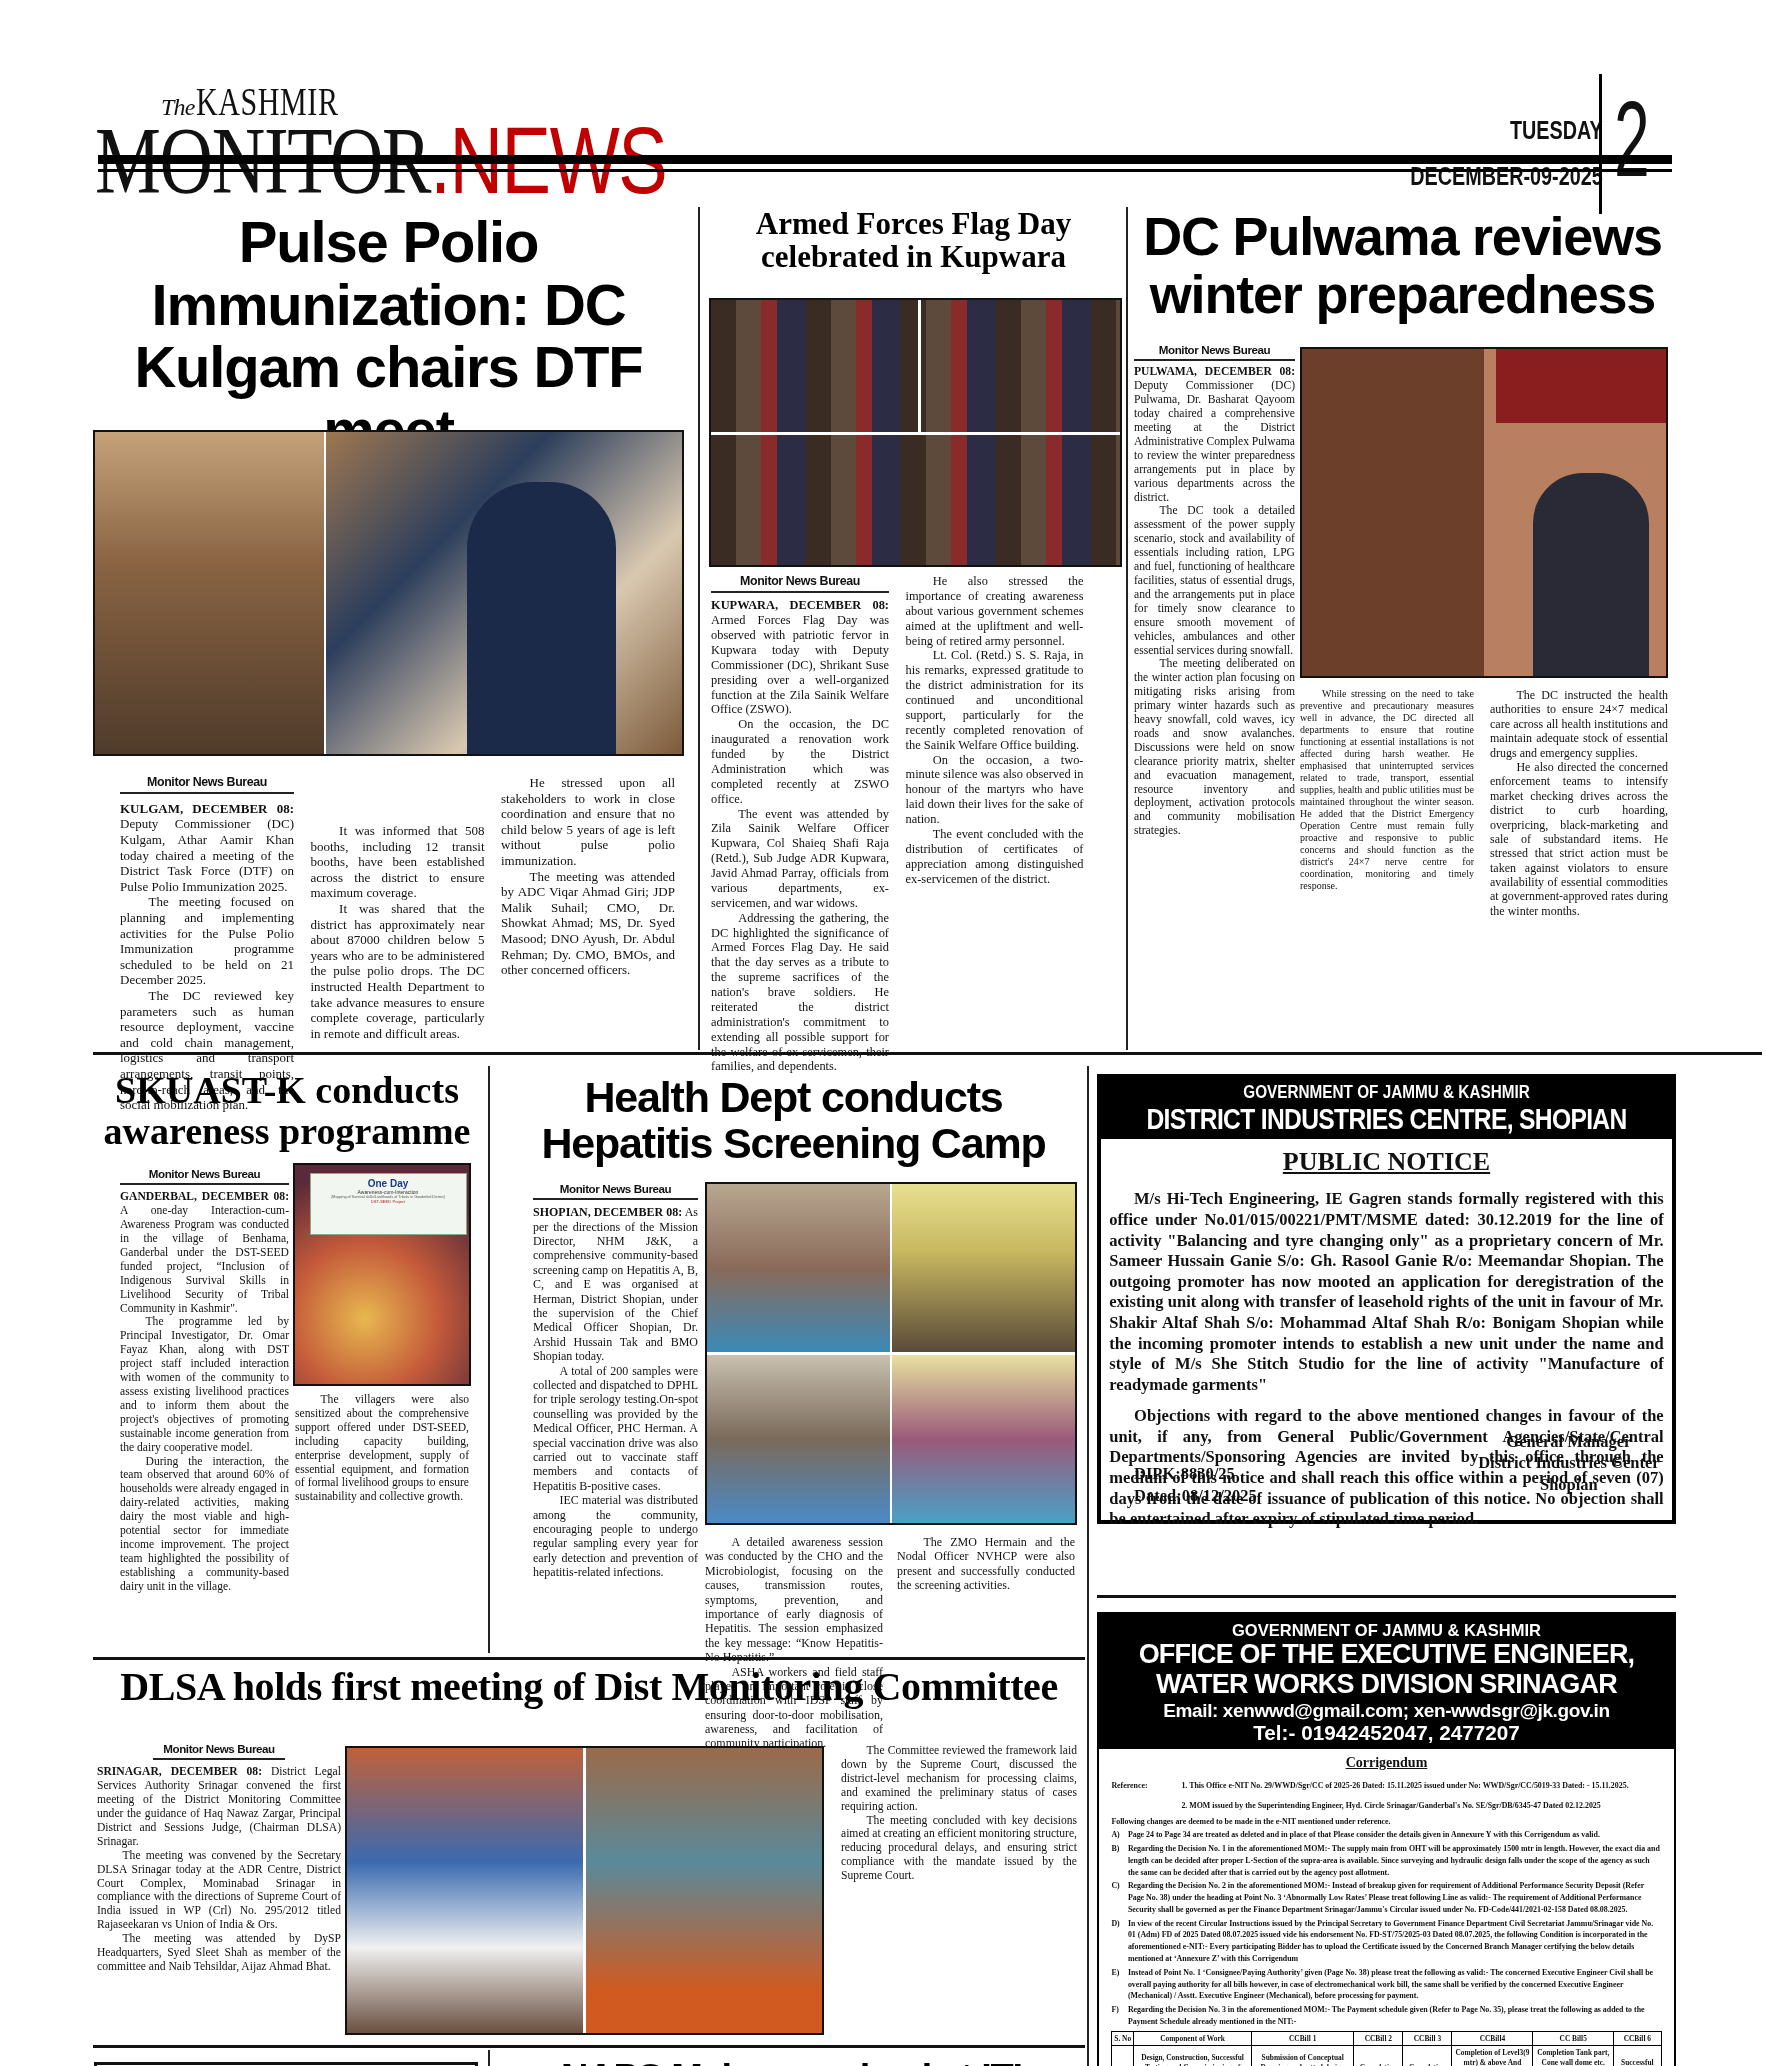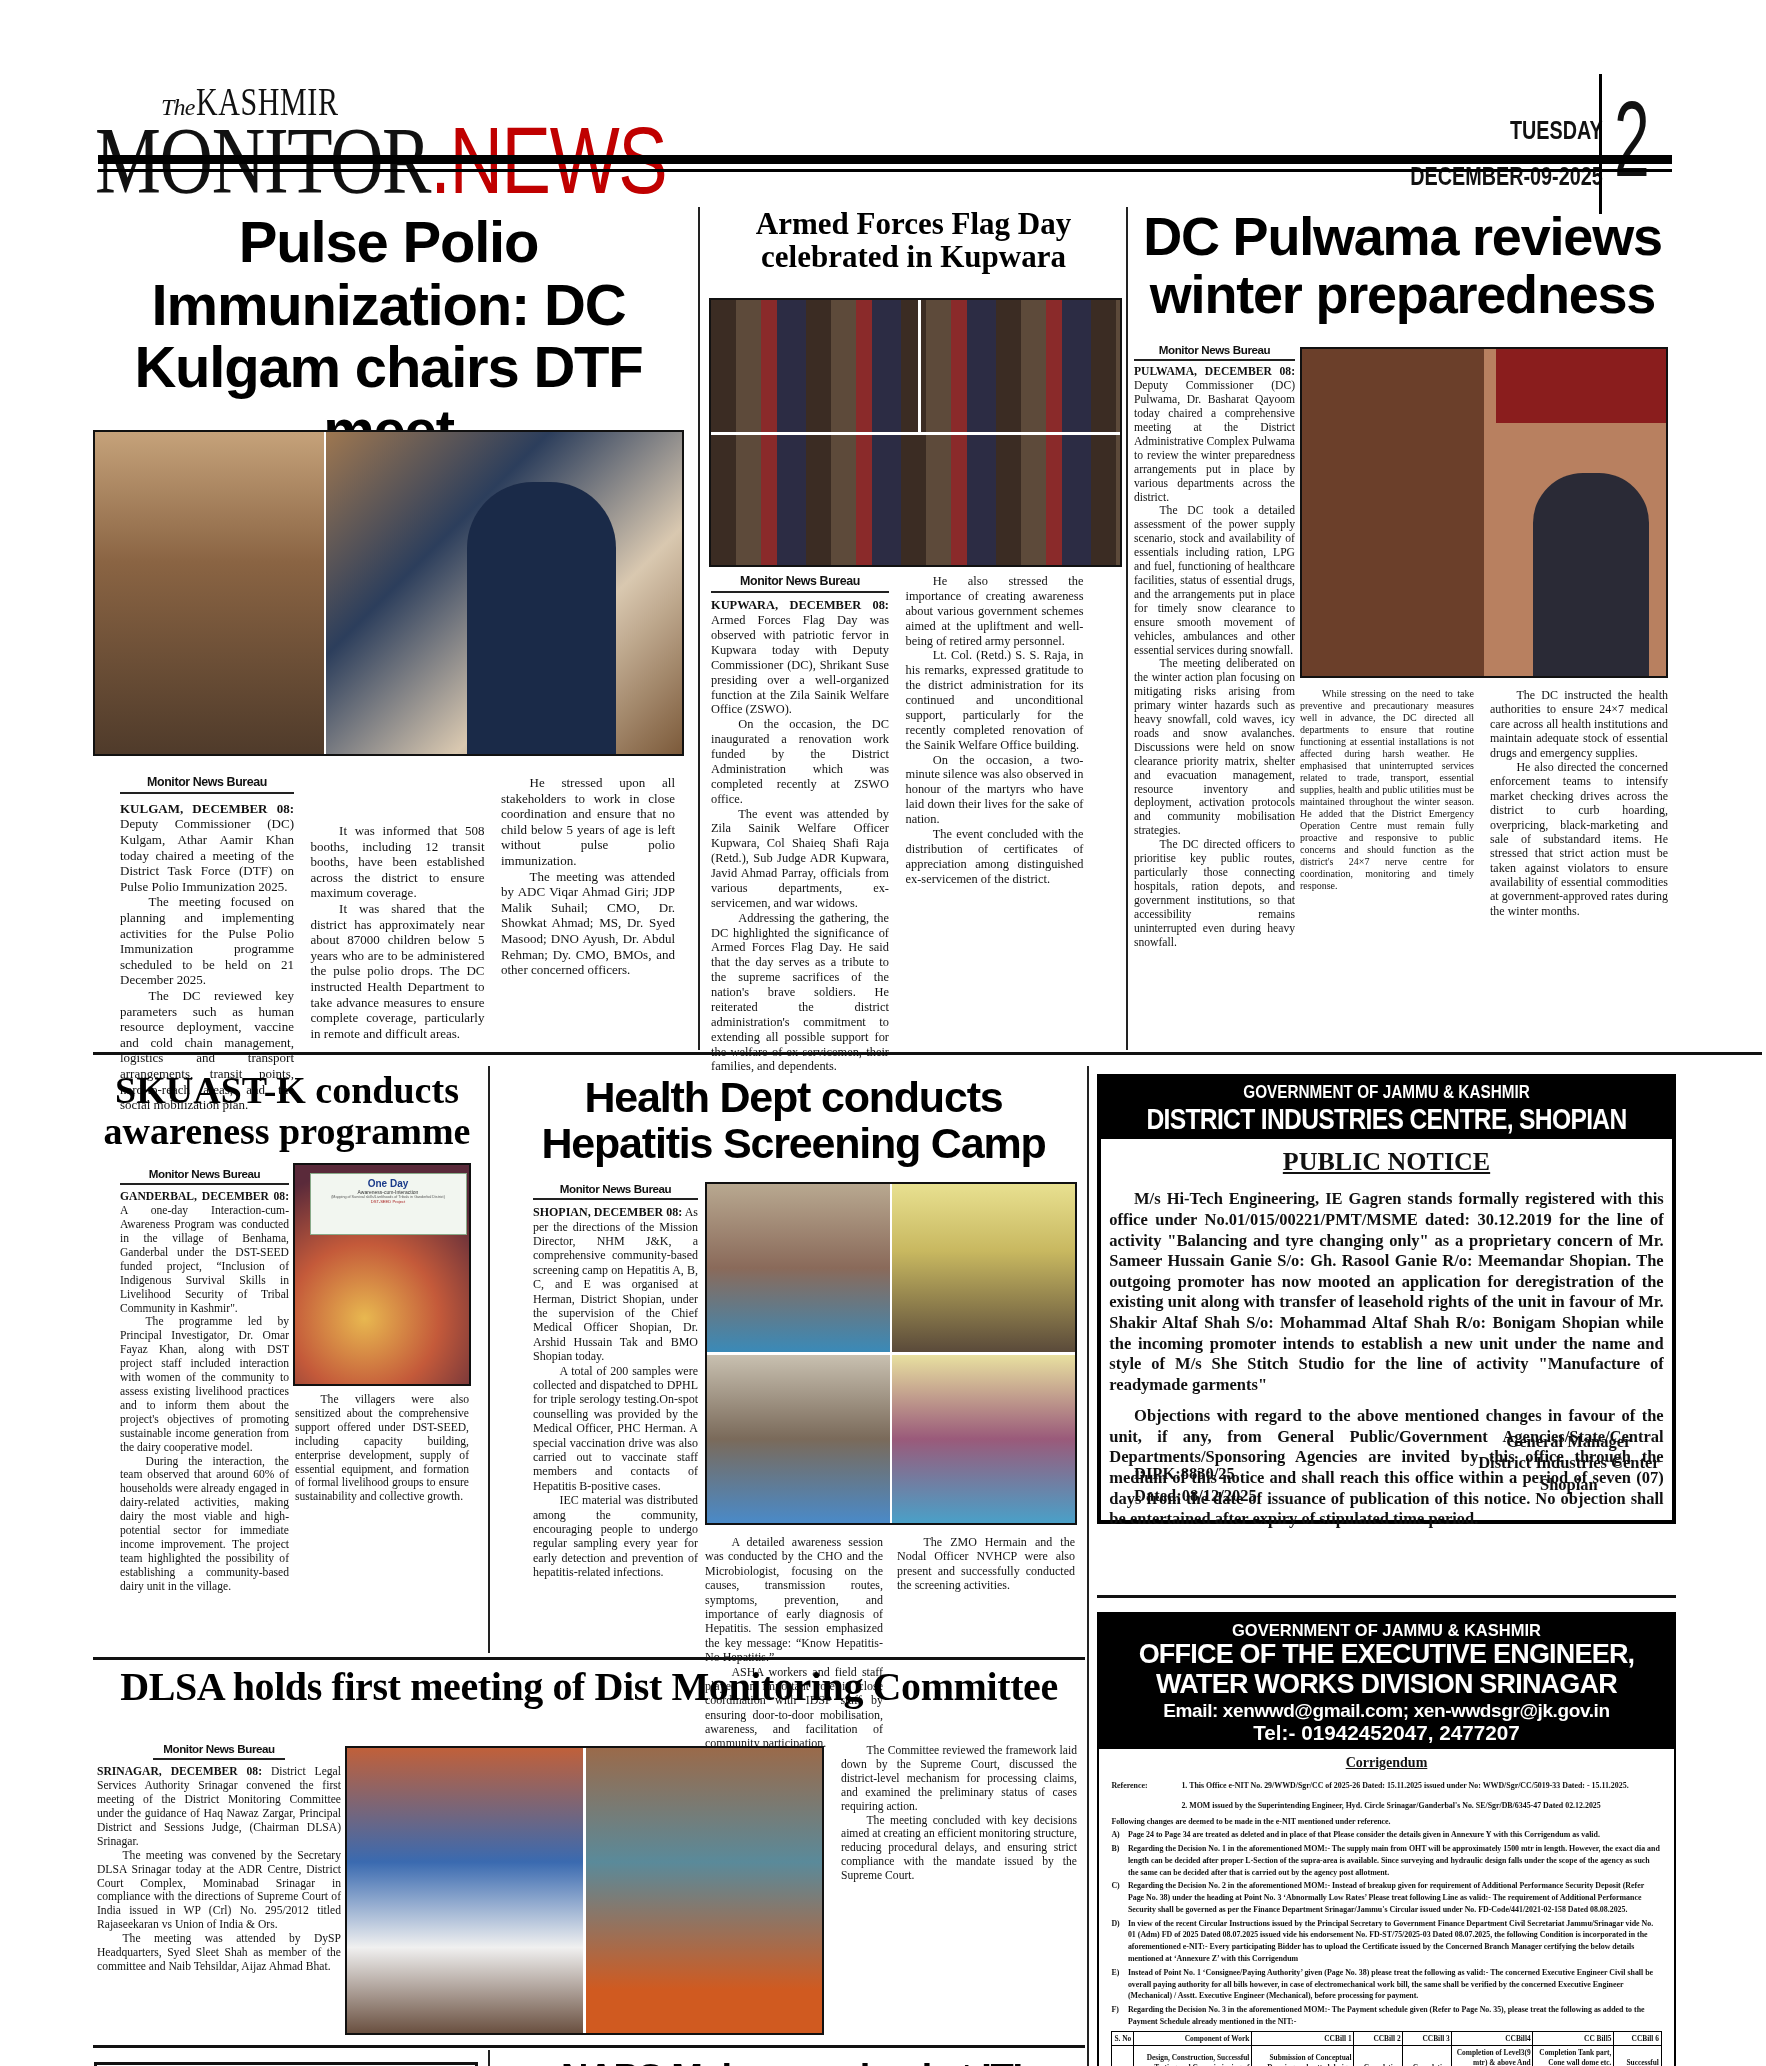--- a/index.html
+++ b/index.html
@@ -23,21 +23,21 @@
 .dl{font-weight:bold}
 .photo{border:2.5px solid #111;overflow:hidden}
 .vrule{background:#222;width:1.7px}
 .hrule{background:#111;height:3.3px}
 
 .ad-head{background:#000;color:#fff;text-align:center;font-family:"Liberation Sans",sans-serif;font-weight:bold}
 .ad-box{border:4.1px solid #000;background:#fff}
 .notice-body{font-family:"Liberation Serif",serif;font-weight:bold;font-size:16.5px;line-height:1.25;text-align:justify}
 .corr{font-family:"Liberation Serif",serif;font-weight:bold;font-size:7.9px;line-height:1.5}
 table.pay{border-collapse:collapse;width:100%;font-family:"Liberation Serif",serif;font-weight:bold;font-size:7.4px;line-height:1.35}
-table.pay td,table.pay th{border:0.8px solid #000;vertical-align:middle;padding:1.7px;text-align:right}
+table.pay td,table.pay th{border:0.8px solid #000;vertical-align:middle;padding:1.7px;text-align:center}
 </style>
 </head>
 <body>
 
 <div class="abs" style="left:95px;top:74px;width:1570px;height:136px;">
   <div class="abs" style="left:66px;top:4.1px;">
     <span class="mast-the">The</span>
     <span class="mast-kashmir" style="display:inline-block;">KASHMIR</span>
   </div>
   <div class="abs mast-monitor" style="left:0;top:39px;">
@@ -106,21 +106,20 @@
 <div class="abs photo" style="left:1300px;top:347px;width:368px;height:331px;background:linear-gradient(90deg,#6b3f2a 0 50%,#b88060 50% 100%);">
   <div class="abs" style="left:194px;top:0;width:174px;height:74px;background:#8a1d1d;color:#f0d8b0;font-family:'Liberation Sans',sans-serif;font-weight:bold;font-size:29px;padding:8.3px;"></div>
   <div class="abs" style="left:231px;top:124px;width:116px;height:207px;background:#2a2a36;border-radius:50px 50px 0 0;"></div>
 </div>
 <div class="abs" style="left:1134px;top:343px;width:161px;">
   <div class="byline" style="margin-bottom:4.1px;font-size:11.6px;">Monitor News Bureau</div>
   <div class="body" style="font-size:11.6px;">
     <p class="first"><span class="dl">PULWAMA, DECEMBER 08:</span> <span>Deputy Commissioner (DC) Pulwama, Dr. Basharat Qayoom today chaired a comprehensive meeting at the District Administrative Complex Pulwama to review the winter preparedness arrangements put in place by various departments across the district.</span></p>
     <p>The DC took a detailed assessment of the power supply scenario, stock and availability of essentials including ration, LPG and fuel, functioning of healthcare facilities, status of essential drugs, and the arrangements put in place for timely snow clearance to ensure smooth movement of vehicles, ambulances and other essential services during snowfall.</p>
     <p>The meeting deliberated on the winter action plan focusing on mitigating risks arising from primary winter hazards such as heavy snowfall, cold waves, icy roads and snow avalanches. Discussions were held on snow clearance priority matrix, shelter and evacuation management, resource inventory and deployment, activation protocols and community mobilisation strategies.</p>
-    <p>The DC directed officers to prioritise key public routes, particularly those connecting hospitals, ration depots, and government institutions, so that accessibility remains uninterrupted even during heavy snowfall.</p>
   </div>
 </div>
 <div class="abs body" style="left:1300px;top:688px;width:174px;font-size:10px;">
   <p>While stressing on the need to take preventive and precautionary measures well in advance, the DC directed all departments to ensure that routine functioning at essential installations is not affected during harsh weather. He emphasised that uninterrupted services related to trade, transport, essential supplies, health and public utilities must be maintained throughout the winter season. He added that the District Emergency Operation Centre must remain fully proactive and responsive to public concerns and should function as the district's 24×7 nerve centre for coordination, monitoring and timely response.</p>
 </div>
 <div class="abs body" style="left:1490px;top:688px;width:178px;font-size:12px;">
   <p>The DC instructed the health authorities to ensure 24×7 medical care across all health institutions and maintain adequate stock of essential drugs and emergency supplies.</p>
   <p>He also directed the concerned enforcement teams to intensify market checking drives across the district to curb hoarding, overpricing, black-marketing and sale of substandard items. He stressed that strict action must be taken against violators to ensure availability of essential commodities at government-approved rates during the winter months.</p>
 </div>
 

